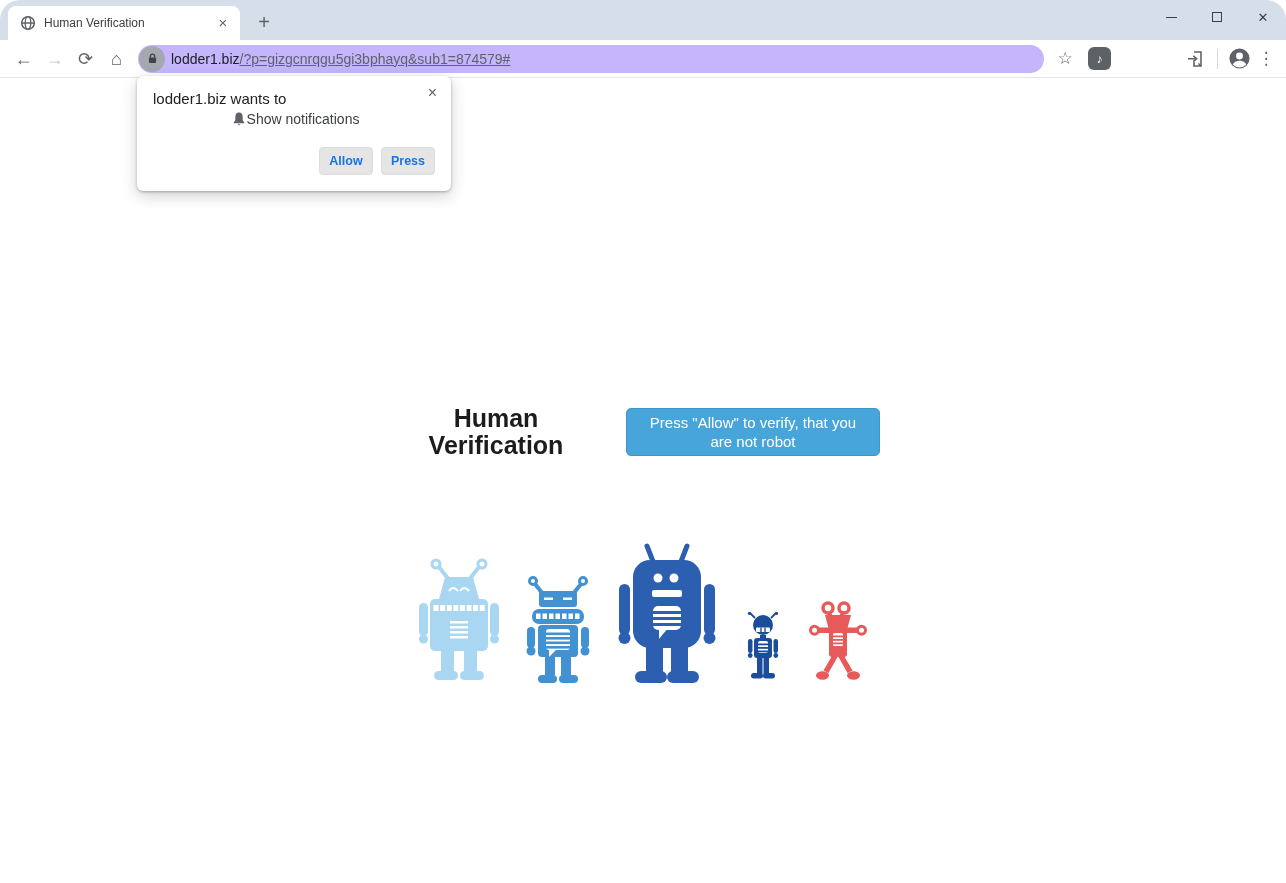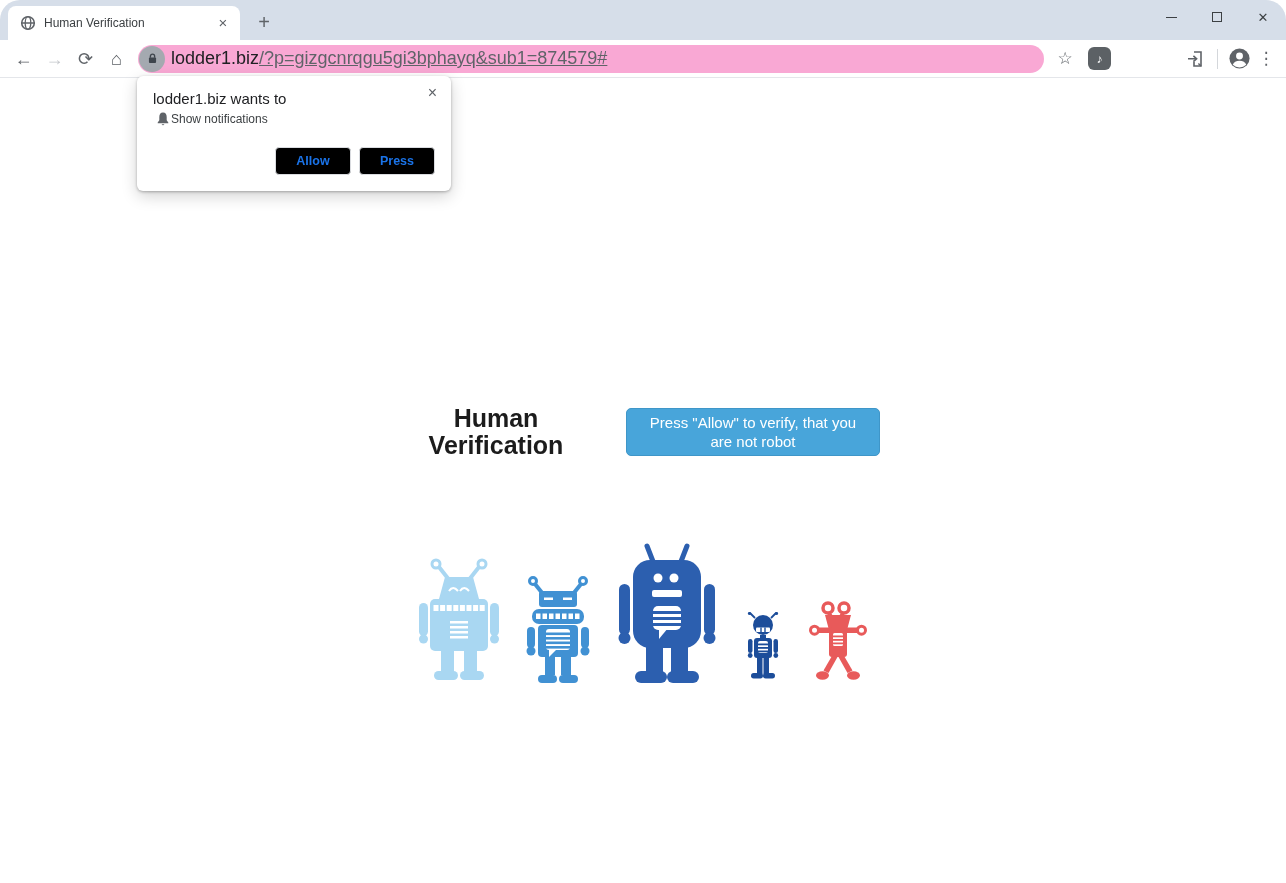--- a/index.html
+++ b/index.html
@@ -23,22 +23,22 @@
   .min-bar { width:11px; height:1px; background:#3c4043; display:block; }
   .max-box { width:10px; height:10px; border:1px solid #3c4043; display:block; }
   .close-glyph { font-size:13px; color:#3c4043; }
 
   
   .toolbar { height:38px; background:#fff; display:flex; align-items:center; padding:0 8px;
     border-bottom:1px solid #e4e6ea; }
   .nav-btn { width:31px; height:28px; line-height:28px; text-align:center; font-size:18px;
     color:#5f6368; cursor:pointer; flex:0 0 auto; }
   .nav-btn.disabled { color:#c6c9cd; }
-  .urlbar { flex:1 1 auto; height:28px; background:#f9a8d4; border-radius:14px; margin:0 6px;
-    display:flex; align-items:center; padding:0 12px 0 1px; font-size:18px; overflow:hidden;
+  .urlbar { flex:1 1 auto; height:28px; background:#c4b5fd; border-radius:14px; margin:0 6px;
+    display:flex; align-items:center; padding:0 12px 0 1px; font-size:14px; overflow:hidden;
     cursor:text; }
   .lock-chip { width:26px; height:26px; border-radius:50%; background:#a4a9b0; display:flex;
     align-items:center; justify-content:center; margin-right:6px; flex:0 0 auto; }
   .url-domain { color:#202124; white-space:nowrap; }
   .url-path { color:#5f6368; white-space:nowrap;text-decoration:underline; }
   .star-btn { width:30px; text-align:center; font-size:17px; color:#5f6368; cursor:pointer; flex:0 0 auto; }
   .ext-music { width:23px; height:23px; background:#5c6165; border-radius:6px; color:#fff;
     font-size:12px; display:flex; align-items:center; justify-content:center; margin:0 8px;
     cursor:pointer; flex:0 0 auto; }
   .toolbar-spacer { width:62px; flex:0 0 auto; }
@@ -61,23 +61,23 @@
   .robots { position:absolute; top:463px; left:0; right:0; display:flex; justify-content:center;
     align-items:flex-end; gap:26px; }
   .robots svg { display:block; }
 
   
   .perm-dialog { position:absolute; left:137px; top:76px; width:314px; background:#fff;
     border-radius:6px; box-shadow:0 1px 3px rgba(0,0,0,.28), 0 5px 16px rgba(0,0,0,.18);
     padding:14px 16px 16px; z-index:10; }
   .pd-title { font-size:15px; color:#202124; margin-bottom:4px; padding-right:20px; }
   .pd-close { position:absolute; right:14px; top:8px; color:#5f6368; font-size:16px; cursor:pointer; }
-  .pd-row { display:flex; align-items:center; gap:0; color:#3c4043; font-size:12px; padding-left:2px; }
+  .pd-row { display:flex; align-items:center; gap:0; color:#3c4043; font-size:14px; padding-left:2px;justify-content:center; }
   .pd-buttons { display:flex; justify-content:flex-end; gap:8px; margin-top:20px; }
-  .pd-btn { width:76px; height:28px; background:#000000; border:1px solid #dadce0; border-radius:4px;
+  .pd-btn { width:54px; height:28px; background:#e5e5e5; border:1px solid #dadce0; border-radius:4px;
     color:var(--link-blue,#1a73e8); font-size:12.5px; font-weight:600; cursor:pointer;
     font-family:"Liberation Sans","DejaVu Sans",sans-serif; }
 </style>
 </head>
 <body>
 
 <div class="window">
 
   <div class="titlebar">
     <div class="tab">

